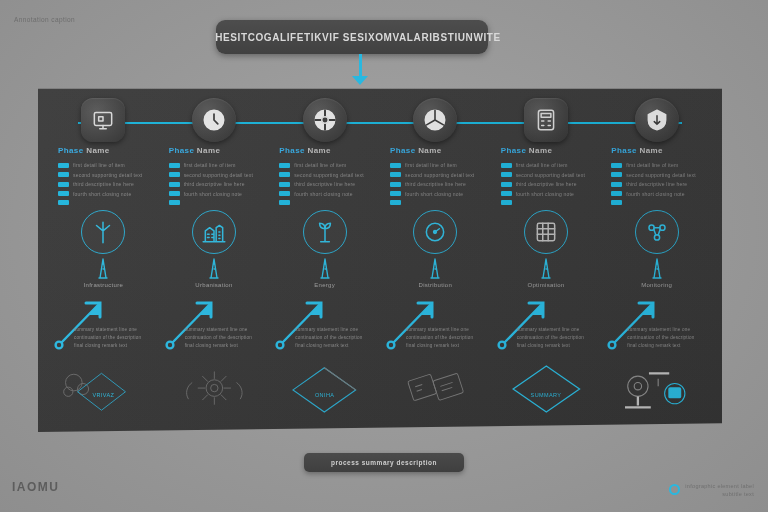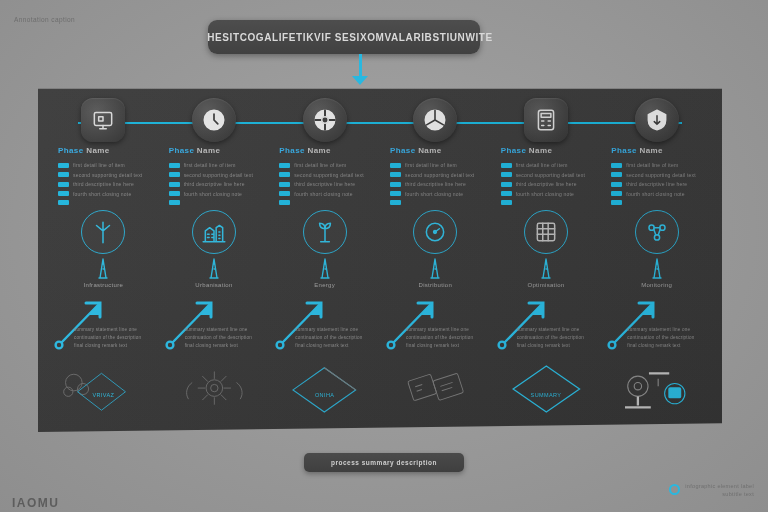--- a/index.html
+++ b/index.html
@@ -20,42 +20,42 @@
   .corner-note {
     position: absolute;
     font-size: 6.5px;
     letter-spacing: .4px;
     color: #6d6d6d;
     filter: blur(.45px);
     white-space: nowrap;
   }
   #tl-note { left: 14px; top: 16px; }
   #bl-logo {
-    position: absolute; left: 12px; bottom: 2px;
+    position: absolute; left: 12px; bottom: 18px;
     font-size: 12px; font-weight: bold; letter-spacing: 1.5px;
     color: #5d5d5d; filter: blur(.5px);
   }
   #br-block {
     position: absolute; right: 14px; bottom: 14px;
     display: flex; align-items: center; gap: 5px;
   }
   #br-block .br-ring {
     width: 11px; height: 11px; border-radius: 50%;
     border: 2px solid #29b8e0; flex: none;
   }
   #br-block .br-text { text-align: right; }
   #br-block .br-text div {
     font-size: 5.5px; color: #6f6f6f; letter-spacing: .3px;
     filter: blur(.4px); line-height: 1.5;
   }
 
   
   #title-pill {
     position: absolute;
-    left: 208px; top: 20px; width: 272px; height: 34px;
+    left: 216px; top: 20px; width: 272px; height: 34px;
     background: linear-gradient(#4d4d4d, #414141);
     border-radius: 9px;
     box-shadow: 0 2px 6px rgba(0,0,0,.35);
     display: flex; align-items: center; justify-content: center; padding-left: 12px;
   }
   #title-pill .t {
     font-size: 10px; font-weight: bold; letter-spacing: .6px;
     color: #d9d9d9; filter: blur(.55px); white-space: nowrap;
   }
   #title-connector {

